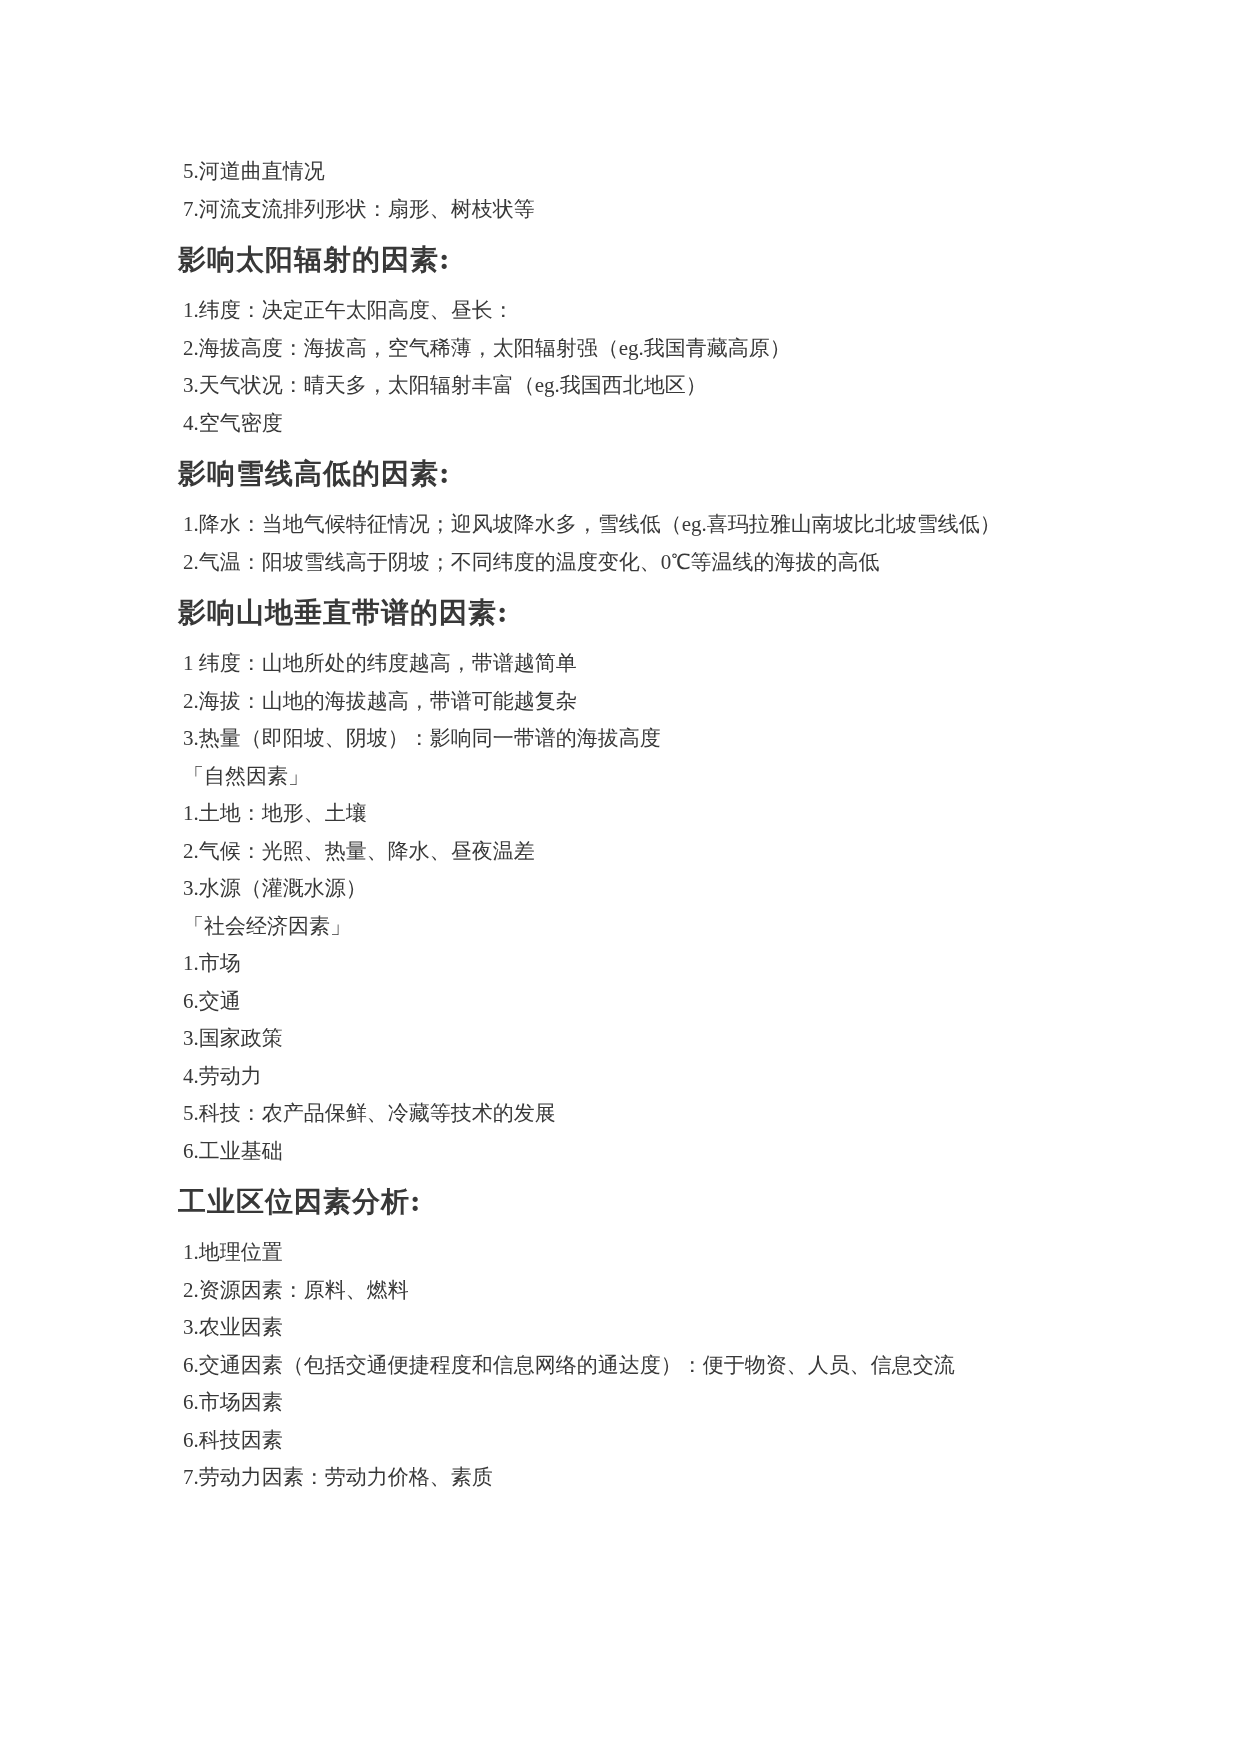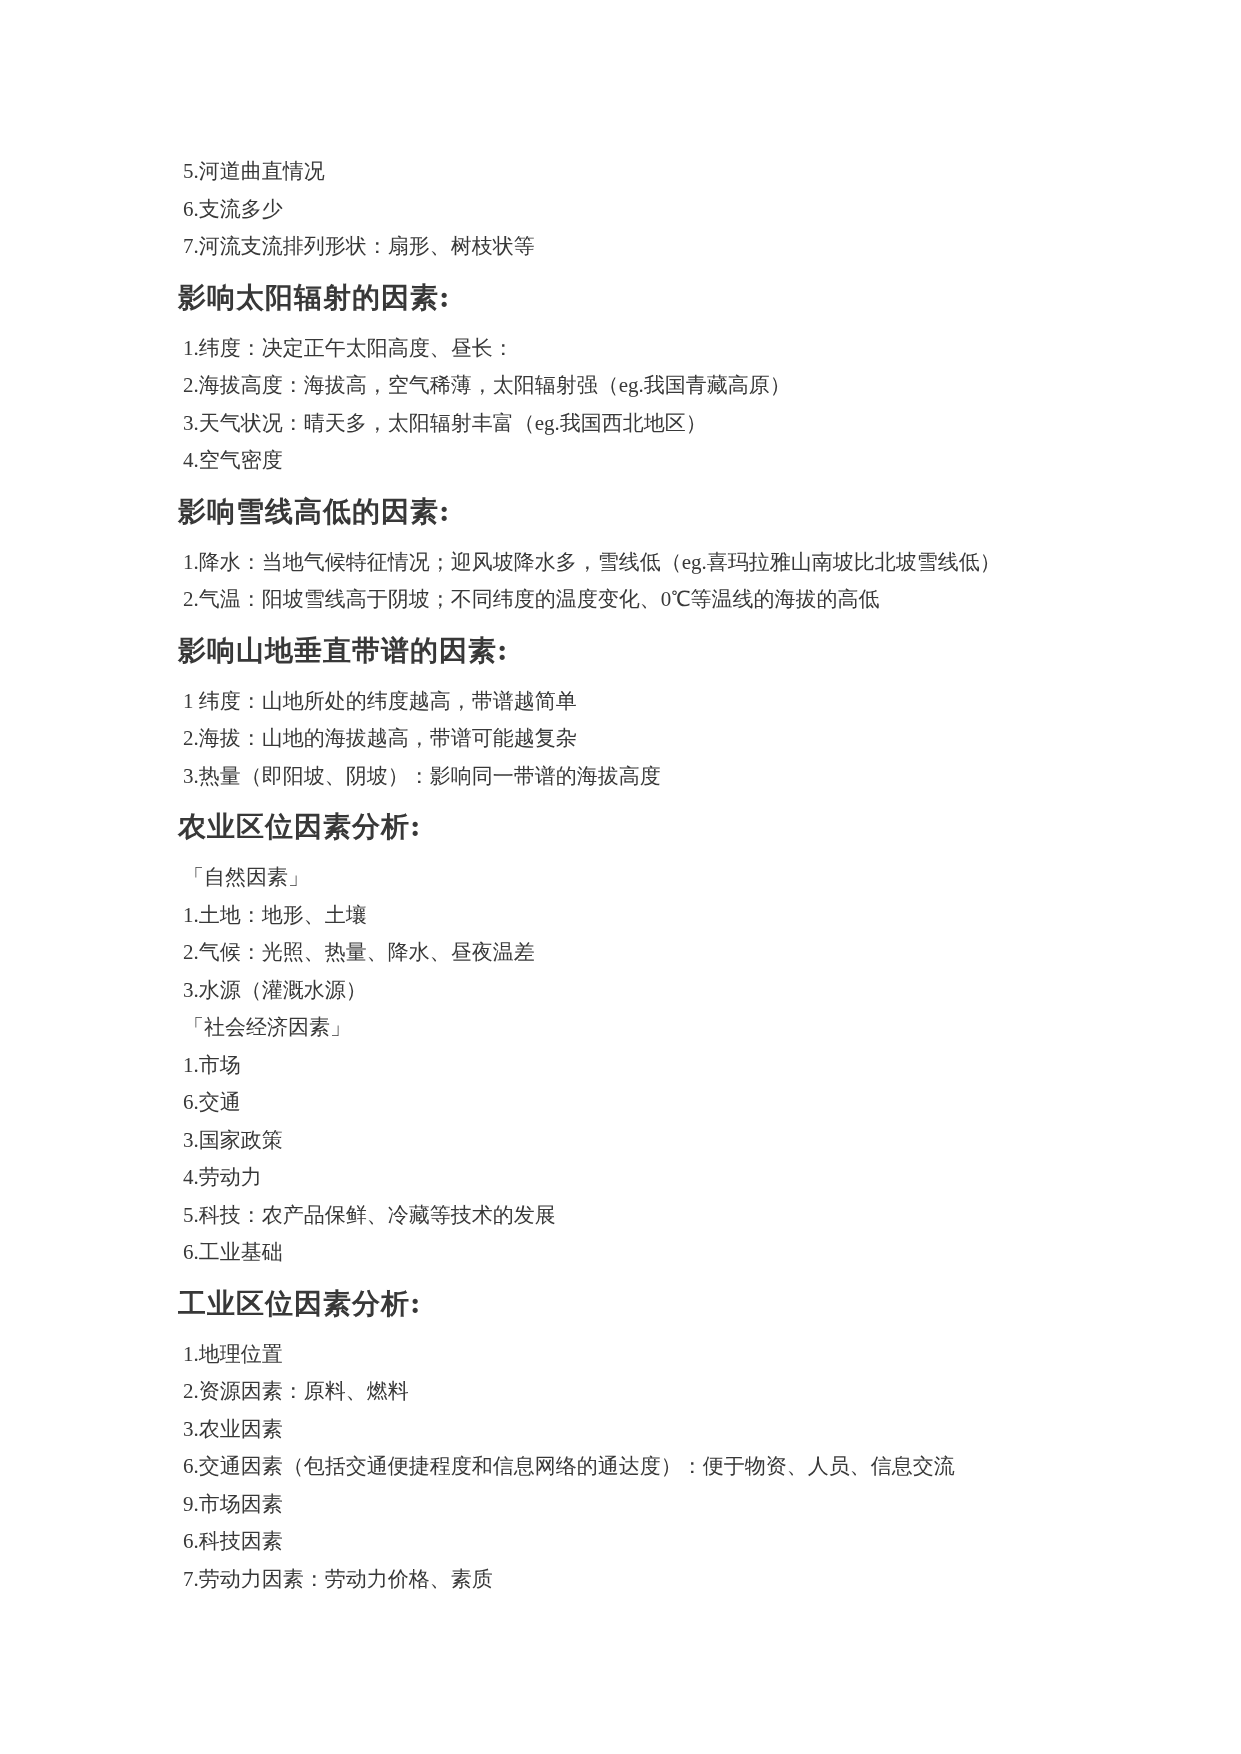--- a/index.html
+++ b/index.html
@@ -34,53 +34,51 @@
     white-space: nowrap;
     font-family: "DejaVu Serif", serif;
   }
 </style>
 </head>
 <body>
 
 <div class="page">
 
   <p class="line">5.河道曲直情况</p>
-  <p class="line">6.支流多少</p>
   <p class="line">7.河流支流排列形状：扇形、树枝状等</p>
 
   <h2 class="heading">影响太阳辐射的因素:</h2>
   <p class="line">1.纬度：决定正午太阳高度、昼长：</p>
   <p class="line">2.海拔高度：海拔高，空气稀薄，太阳辐射强（eg.我国青藏高原）</p>
   <p class="line">3.天气状况：晴天多，太阳辐射丰富（eg.我国西北地区）</p>
   <p class="line">4.空气密度</p>
 
   <h2 class="heading">影响雪线高低的因素:</h2>
   <p class="line">1.降水：当地气候特征情况；迎风坡降水多，雪线低（eg.喜玛拉雅山南坡比北坡雪线低）</p>
   <p class="line">2.气温：阳坡雪线高于阴坡；不同纬度的温度变化、0℃等温线的海拔的高低</p>
 
   <h2 class="heading">影响山地垂直带谱的因素:</h2>
   <p class="line">1 纬度：山地所处的纬度越高，带谱越简单</p>
   <p class="line">2.海拔：山地的海拔越高，带谱可能越复杂</p>
   <p class="line">3.热量（即阳坡、阴坡）：影响同一带谱的海拔高度</p>
 
-  <h2 class="heading">农业区位因素分析:</h2>
   <p class="line">「自然因素」</p>
   <p class="line">1.土地：地形、土壤</p>
   <p class="line">2.气候：光照、热量、降水、昼夜温差</p>
   <p class="line">3.水源（灌溉水源）</p>
   <p class="line">「社会经济因素」</p>
   <p class="line">1.市场</p>
   <p class="line">6.交通</p>
   <p class="line">3.国家政策</p>
   <p class="line">4.劳动力</p>
   <p class="line">5.科技：农产品保鲜、冷藏等技术的发展</p>
   <p class="line">6.工业基础</p>
 
   <h2 class="heading">工业区位因素分析:</h2>
   <p class="line">1.地理位置</p>
   <p class="line">2.资源因素：原料、燃料</p>
   <p class="line">3.农业因素</p>
   <p class="line">6.交通因素（包括交通便捷程度和信息网络的通达度）：便于物资、人员、信息交流</p>
-  <p class="line">9.市场因素</p>
+  <p class="line">6.市场因素</p>
   <p class="line">6.科技因素</p>
   <p class="line">7.劳动力因素：劳动力价格、素质</p>
 
 </div>
 
 </body></html>

